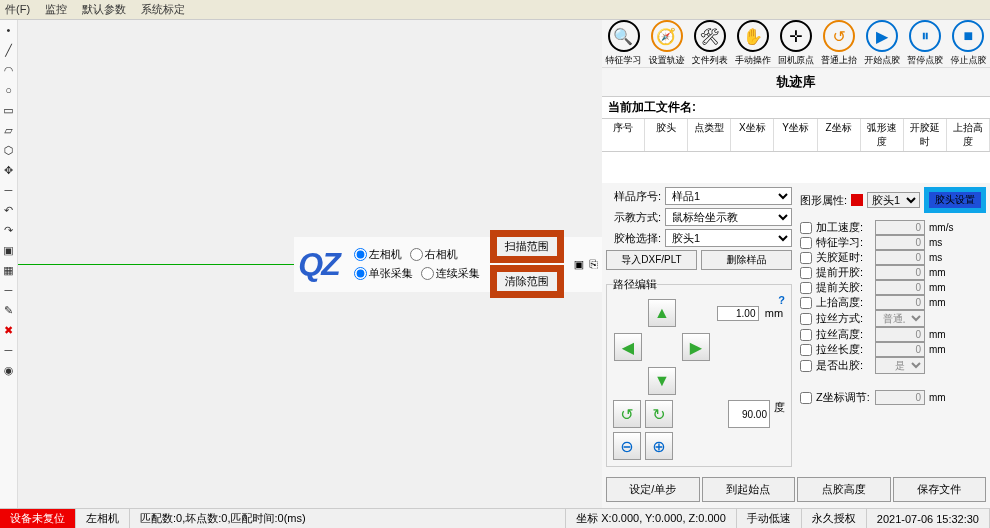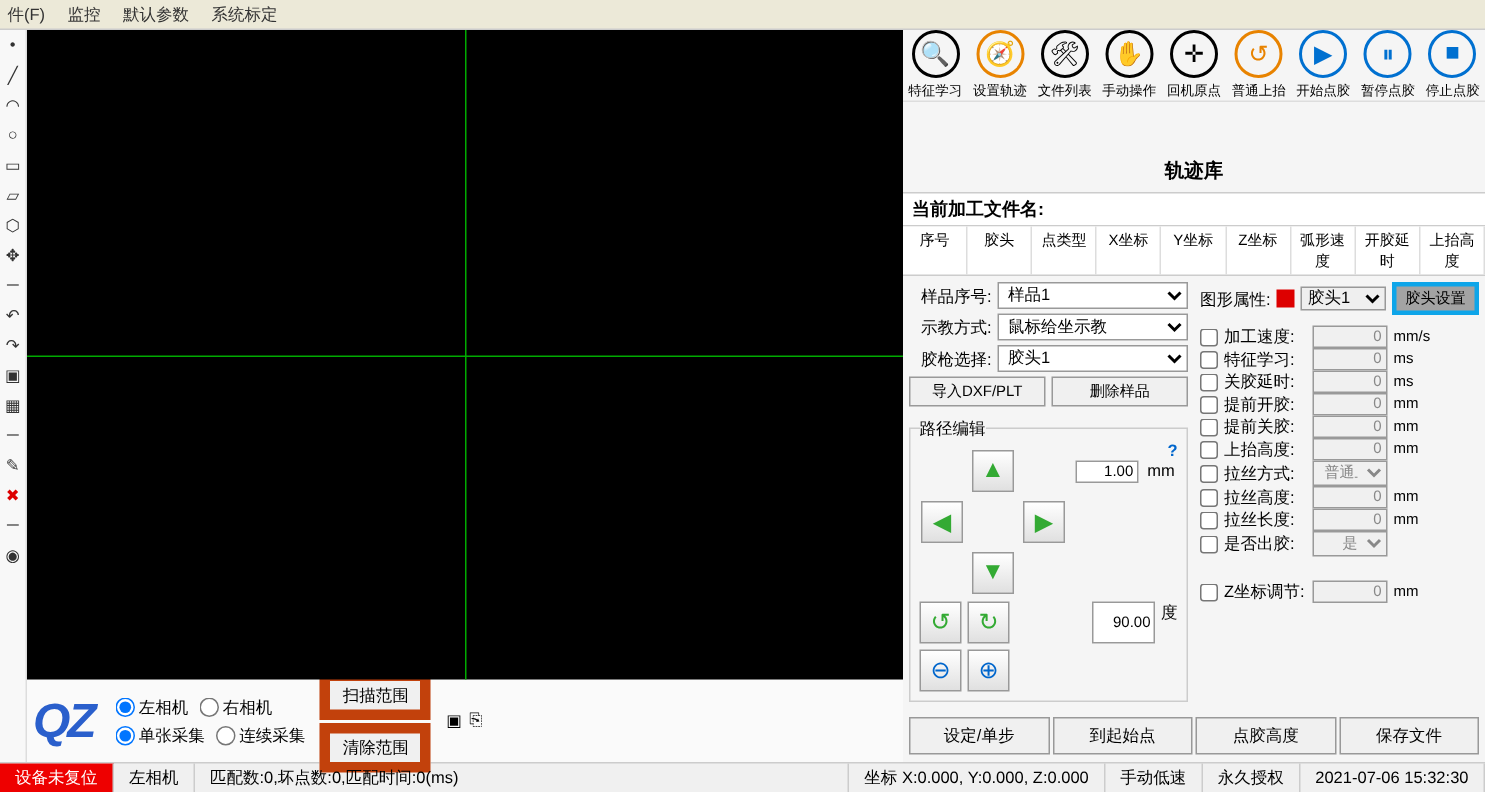--- a/index.html
+++ b/index.html
@@ -6,21 +6,21 @@
 body { background: #f0f0f0; width: 990px; height: 528px; overflow: hidden; position: relative; }
 
 .menubar { height: 20px; background: #ece9d8; display: flex; align-items: center; padding-left: 5px; border-bottom: 1px solid #ccc; }
 .menubar span { margin-right: 15px; color: #333; }
 
 .main { display: flex; height: 488px; }
 
 .left-tools { width: 18px; background: #f8f8f8; border-right: 1px solid #ddd; display: flex; flex-direction: column; }
 .left-tools div { height: 20px; display: flex; align-items: center; justify-content: center; color: #333; cursor: pointer; }
 
-.center { flex: 1; display: flex; flex-direction: column; }
+.center { flex: 1; display: flex; flex-direction: row; align-items: center; }
 .viewport { flex: 1; background: #000; position: relative; }
 .cross-h { position: absolute; top: 50%; left: 0; right: 0; height: 1px; background: #0a0; }
 .cross-v { position: absolute; left: 50%; top: 0; bottom: 0; width: 1px; background: #0a0; }
 
 .vp-controls { height: 55px; background: #fafafa; display: flex; align-items: center; padding: 0 4px; gap: 10px; }
 .logo-box { display: flex; align-items: center; }
 .qz-logo { font-size: 32px; font-weight: bold; font-style: italic; color: #2a5fcc; letter-spacing: -2px; }
 .qz-text { display: flex; flex-direction: column; margin-left: 5px; }
 .qz-cn { font-size: 22px; color: #333; font-weight: bold; letter-spacing: 2px; }
 .qz-en { font-size: 10px; color: #666; }
@@ -30,21 +30,21 @@
 .scan-btns { display: flex; flex-direction: column; gap: 2px; }
 .scan-btns button { padding: 2px 8px; background: #f0f0f0; border: 7px solid #c2410c; }
 .extra-icons { display: flex; gap: 5px; font-size: 24px; }
 
 .right { width: 388px; background: #f5f5f5; display: flex; flex-direction: column; }
 .top-icons { height: 55px; display: flex; justify-content: space-around; align-items: center; border-bottom: 1px solid #ddd; }
 .top-icon { display: flex; flex-direction: column; align-items: center; cursor: pointer; }
 .top-icon .ic { width: 32px; height: 32px; border: 2px solid #000; border-radius: 50%; display: flex; align-items: center; justify-content: center; font-size: 16px; }
 .top-icon .lbl { font-size: 9px; margin-top: 2px; }
 
-.lib-title { text-align: center; padding: 5px; font-size: 13px; font-weight: bold; margin-top: 32px; }
+.lib-title { text-align: center; padding: 5px; font-size: 13px; font-weight: bold; }
 .file-label { padding: 2px 6px; font-size: 12px; font-weight: bold; background: #fff; border-top: 1px solid #ccc; border-bottom: 1px solid #ccc; }
 .tbl-head { display: flex; background: #fff; border-bottom: 1px solid #ccc; }
 .tbl-head span { flex: 1; padding: 2px 4px; border-right: 1px solid #ddd; text-align: center; font-size: 10px; }
 .tbl-body { height: 110px; background: #fff; }
 
 .params { display: flex; padding: 4px; gap: 8px; }
 .params-left { flex: 1; display: flex; flex-direction: column; gap: 3px; }
 .param-row { display: flex; align-items: center; gap: 4px; }
 .param-row label { width: 55px; text-align: right; }
 .param-row select, .param-row input[type=text] { flex: 1; border: 1px solid #999; background: #fff; height: 18px; padding: 0 2px; font-size: 11px; }
@@ -60,21 +60,21 @@
 .zoom-row { display: flex; gap: 4px; margin-top: 4px; }
 
 .params-right { flex: 1; display: flex; flex-direction: column; gap: 3px; }
 .pr-row { display: flex; align-items: center; gap: 4px; }
 .pr-row input[type=checkbox] { width: 12px; height: 12px; }
 .pr-row .plabel { width: 55px; }
 .pr-row .pval { width: 50px; border: 1px solid #999; background: #f0f0f0; padding: 1px 3px; text-align: right; color: #888; font-size: 10px; }
 .pr-row .unit { width: 25px; font-size: 10px; }
 .attr-row { display: flex; align-items: center; gap: 4px; margin-bottom: 4px; }
 .red-sq { width: 12px; height: 12px; background: #d00; display: inline-block; }
-.hd-btn { padding: 1px 6px; border: 3px solid #0ea5e9; background: #a3a3a3; font-size: 10px; }
+.hd-btn { padding: 1px 6px; border: 5px solid #0ea5e9; background: #1d4ed8; font-size: 10px; }
 
 .bottom-btns { display: flex; justify-content: space-between; padding: 6px 4px; gap: 2px; }
 .bottom-btns button { flex: 1; padding: 4px 2px; border: 1px solid #999; background: #f0f0f0; font-size: 11px; }
 
 .statusbar { height: 20px; display: flex; align-items: center; background: #f0f0f0; border-top: 1px solid #ccc; }
 .statusbar .cell { padding: 0 10px; border-right: 1px solid #ccc; height: 100%; display: flex; align-items: center; }
 .status-red { background: #e00; color: #fff; }
 </style>
 </head>
 <body>

